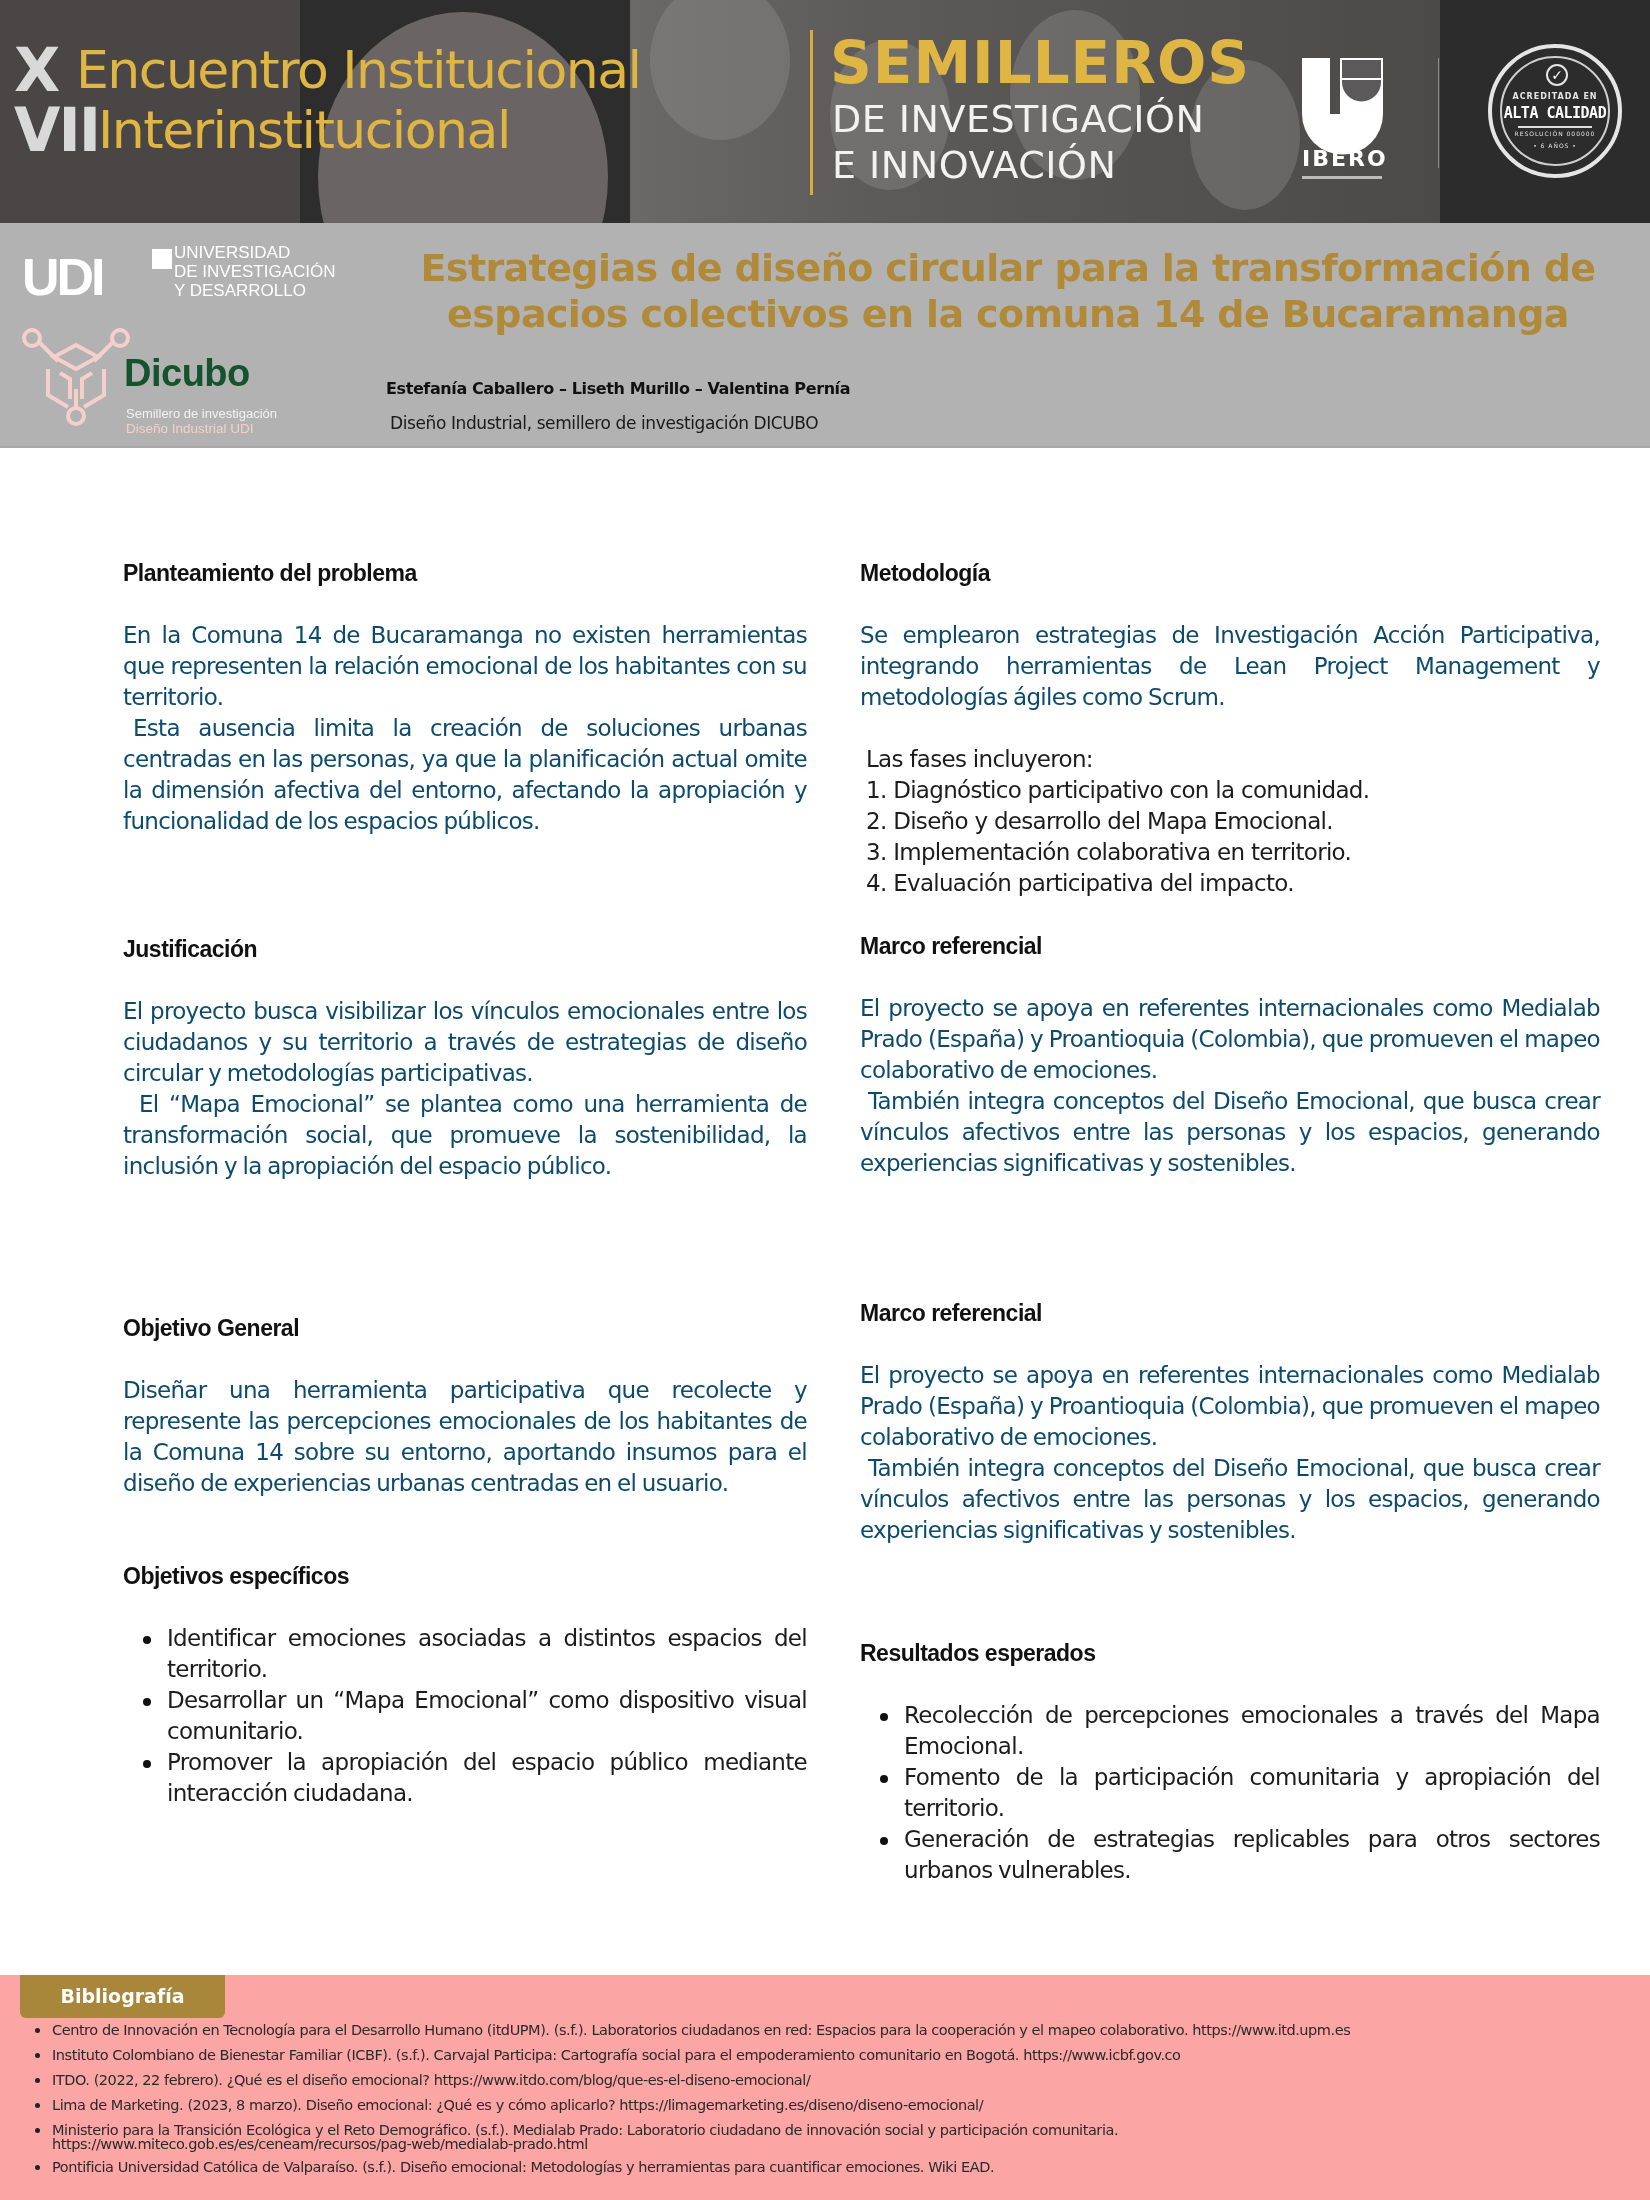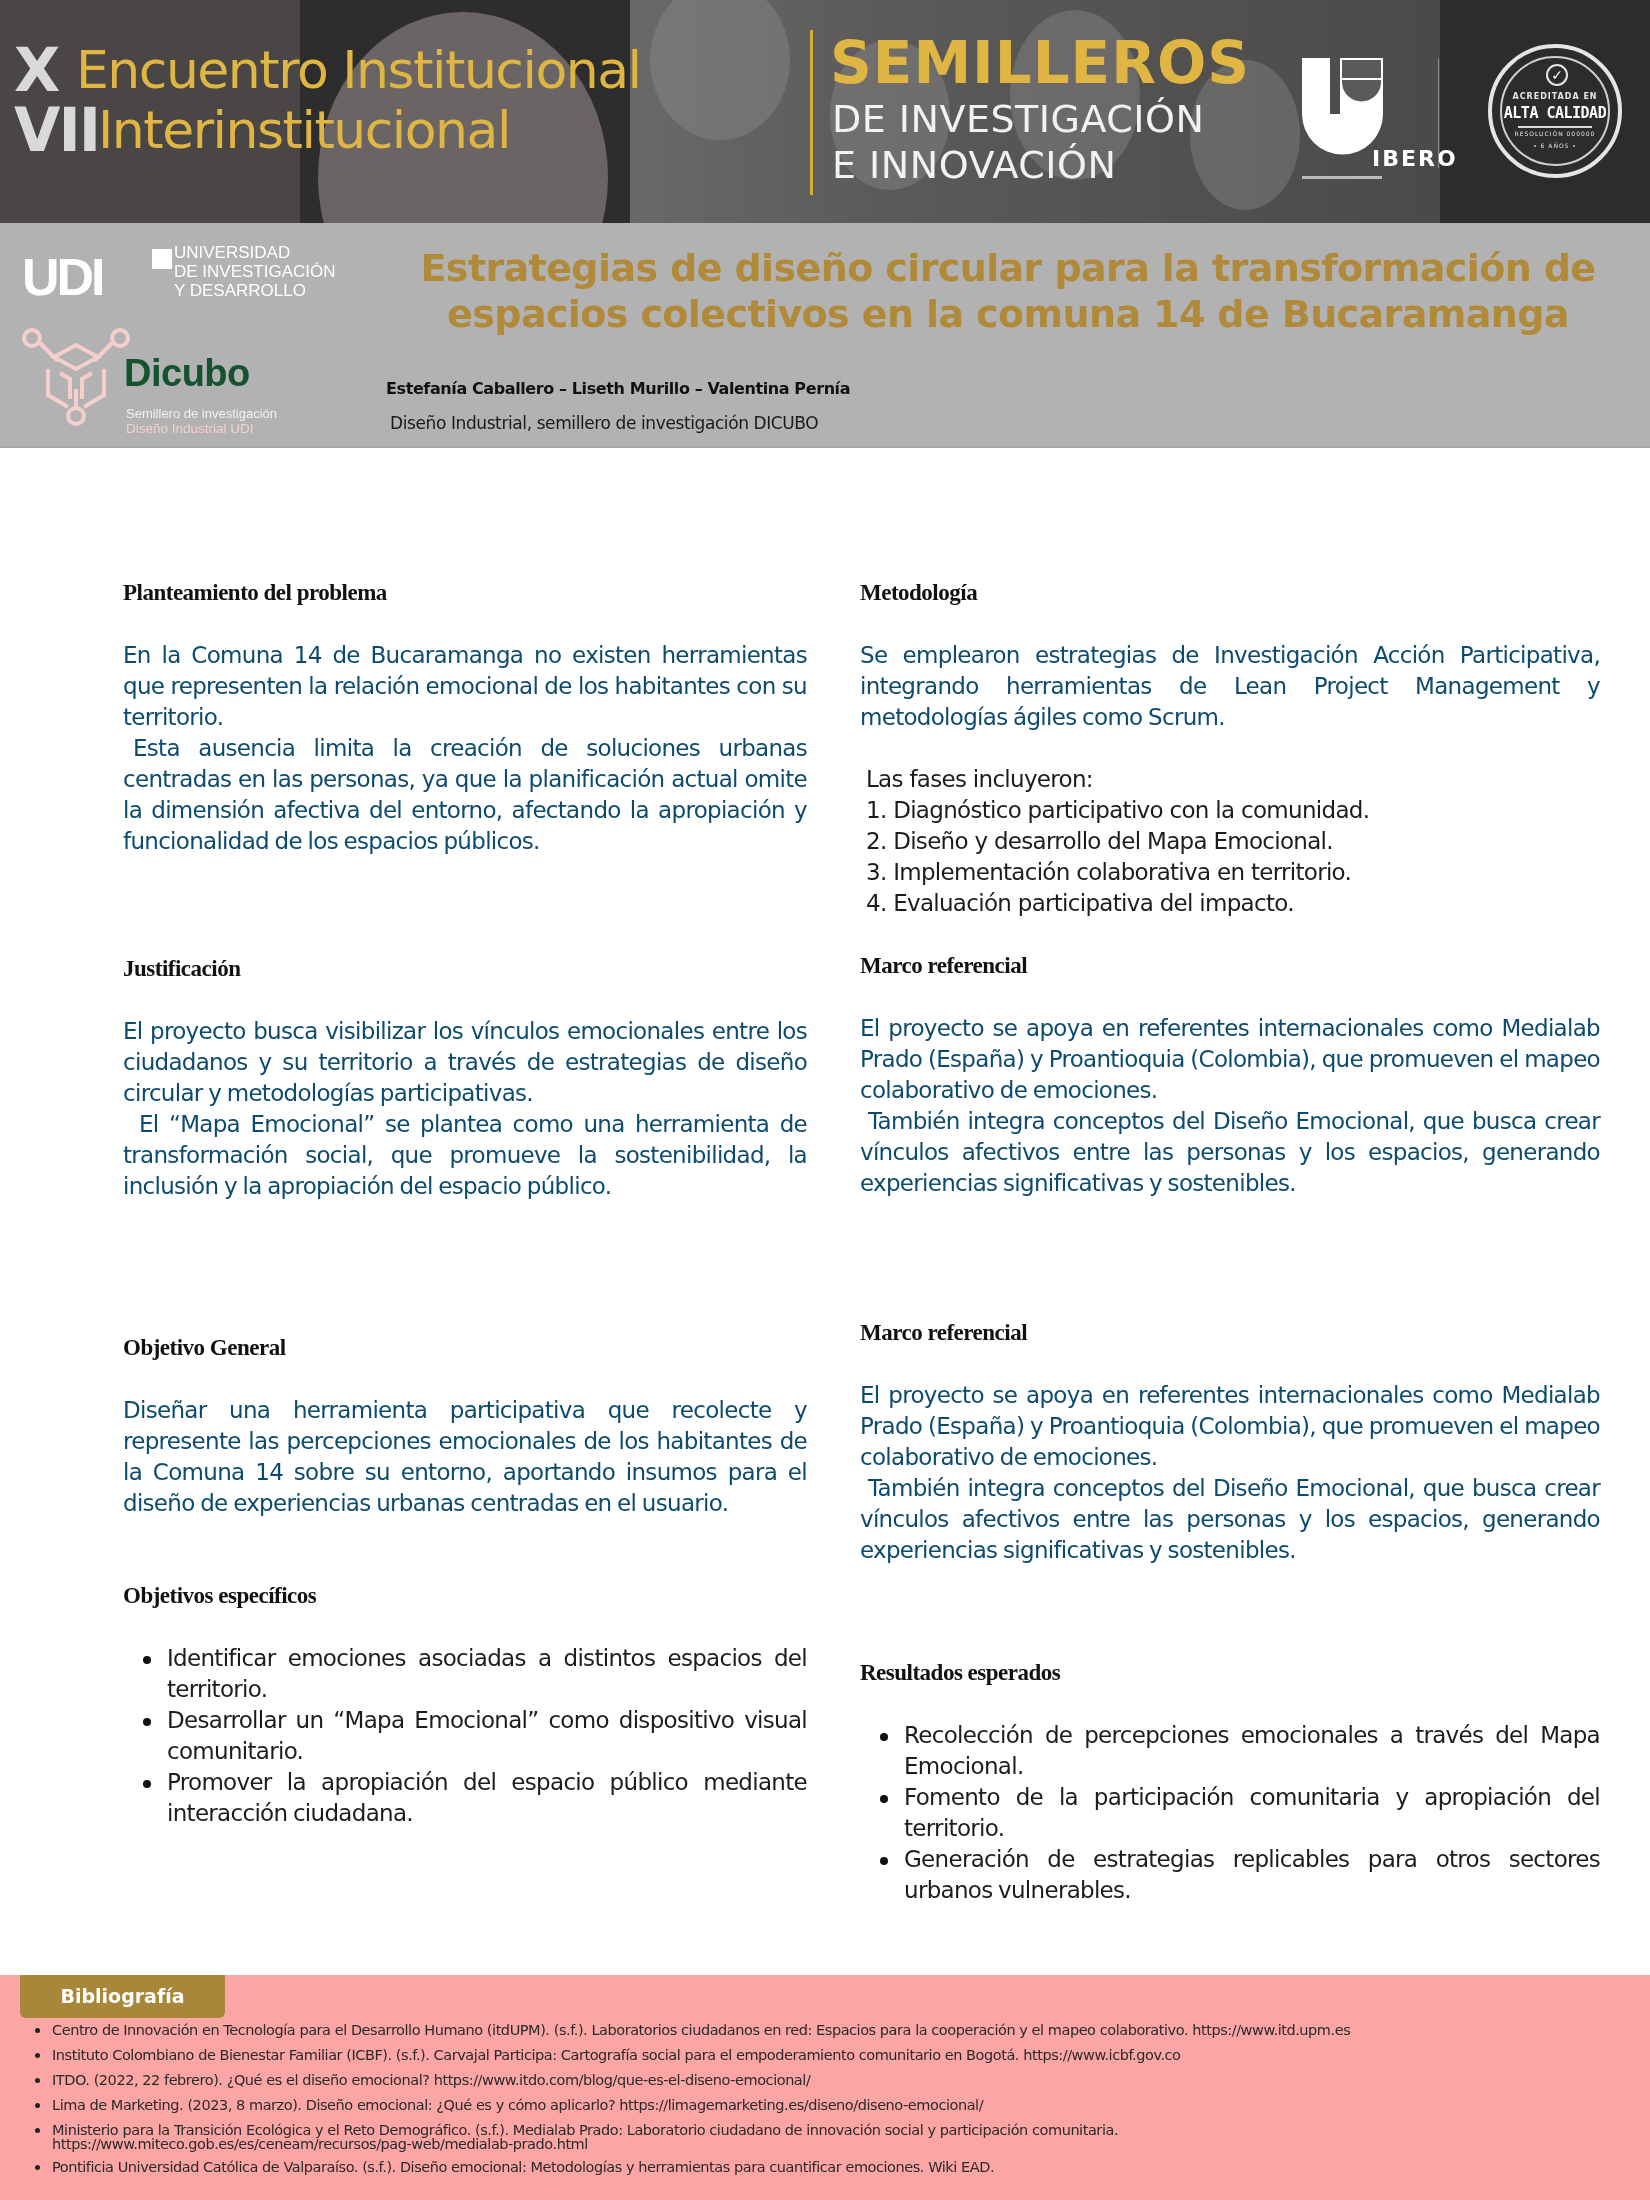--- a/index.html
+++ b/index.html
@@ -22,21 +22,21 @@
   .ev-line { position: absolute; left: 76px; color: #dfb643; font-family: "DejaVu Sans", sans-serif; font-size: 52px; line-height: 60px; letter-spacing: -1.5px; white-space: nowrap; }
   .ev-line.l1 { top: 40px; }
   .ev-line.l2 { left: 98px; top: 100px; }
   .gold-divider { position: absolute; left: 810px; top: 30px; width: 3px; height: 165px; background: #d6ac3b; }
   .sem-title { position: absolute; left: 830px; top: 32px; color: #dfb643; font-weight: bold; font-size: 58px; line-height: 62px; letter-spacing: 1px; white-space: nowrap; }
   .sem-sub { position: absolute; left: 832px; color: #f2f2f2; font-size: 38px; line-height: 46px; white-space: nowrap; letter-spacing: 0.5px; }
   .sem-sub.s1 { top: 96px; }
   .sem-sub.s2 { top: 142px; }
 
   .ibero-logo { position: absolute; left: 1300px; top: 52px; width: 85px; height: 110px; }
-  .ibero-text { position: absolute; left: 1372px; top: 146px; color: #ffffff; font-weight: bold; font-size: 22px; letter-spacing: 2px; }
+  .ibero-text { position: absolute; left: 1302px; top: 146px; color: #ffffff; font-weight: bold; font-size: 22px; letter-spacing: 2px; }
   .ibero-tiny { position: absolute; left: 1302px; top: 176px; width: 80px; height: 3px; background: #bbbbbb; }
   .thin-divider { position: absolute; left: 1438px; top: 58px; width: 1px; height: 110px; background: #8e8c8b; }
 
   .seal { position: absolute; left: 1488px; top: 44px; width: 134px; height: 134px; border-radius: 50%; border: 4px solid #e5e5e5; }
   .seal .inner { position: absolute; left: 8px; top: 8px; right: 8px; bottom: 8px; border-radius: 50%; border: 2px solid #cfcfcf; }
   .seal .check { position: absolute; left: 54px; top: 16px; width: 22px; height: 22px; border-radius: 50%; border: 2px solid #e5e5e5; color: #fff; font-size: 14px; text-align: center; line-height: 18px; }
   .seal .t1 { position: absolute; left: 0; right: 0; top: 44px; text-align: center; color: #e5e5e5; font-size: 8px; font-weight: bold; letter-spacing: 1px; }
   .seal .t2 { position: absolute; left: 0; right: 0; top: 56px; text-align: center; color: #ffffff; font-size: 15px; font-weight: bold; font-family: "DejaVu Sans Mono", monospace; letter-spacing: -0.5px; }
   .seal .bar { position: absolute; left: 26px; right: 26px; top: 78px; height: 2px; background: #ddd; }
   .seal .t3 { position: absolute; left: 0; right: 0; top: 82px; text-align: center; color: #e5e5e5; font-size: 6px; letter-spacing: 1px; }
@@ -56,21 +56,21 @@
 
   .poster-title { position: absolute; left: 378px; top: 22px; width: 1260px; color: #b08a38; font-weight: bold; font-family: "DejaVu Sans", sans-serif; font-size: 38px; line-height: 46px; text-align: center; letter-spacing: -0.6px; }
   .authors { position: absolute; left: 386px; top: 156px; color: #111; font-weight: bold; font-size: 16px; font-family: "DejaVu Sans", sans-serif; letter-spacing: -0.4px; }
   .affiliation { position: absolute; left: 390px; top: 190px; color: #1a1a1a; font-size: 17px; font-family: "DejaVu Sans", sans-serif; letter-spacing: -0.4px; }
 
   
   .col { position: absolute; width: 684px; }
   .col.left { left: 123px; }
   .col.right { left: 860px; width: 740px; }
   .section { position: absolute; left: 0; right: 0; }
-  .sec-head { font-weight: bold; font-size: 23px; line-height: 30px; color: #111; font-family: Liberation Serif, serif; letter-spacing: -0.5px; margin-top: 20px; }
+  .sec-head { font-weight: bold; font-size: 23px; line-height: 30px; color: #111; font-family: Liberation Sans, sans-serif; letter-spacing: -0.5px; }
   .para { font-size: 23px; line-height: 31px; color: #0c4a6e; text-align: justify; font-family: "DejaVu Sans", sans-serif; letter-spacing: -0.7px; word-spacing: -1px; }
   .para.gap { margin-top: 32px; }
   .para .indent { display: inline-block; width: 10px; }
   .phase { font-size: 23px; line-height: 31px; color: #1c1c1c; font-family: "DejaVu Sans", sans-serif; letter-spacing: -0.7px; padding-left: 6px; }
   ul.bullets { list-style: none; margin-top: 32px; }
   ul.bullets li { position: relative; padding-left: 44px; font-size: 23px; line-height: 31px; color: #1c1c1c; text-align: justify; font-family: "DejaVu Sans", sans-serif; letter-spacing: -0.7px; word-spacing: -1px; }
   ul.bullets li .dot { position: absolute; left: 20px; top: 13px; width: 8px; height: 8px; border-radius: 50%; background: #111; }
 
   
   .biblio { position: absolute; left: 0; top: 1975px; width: 1650px; height: 225px; background: #fca5a5; }

